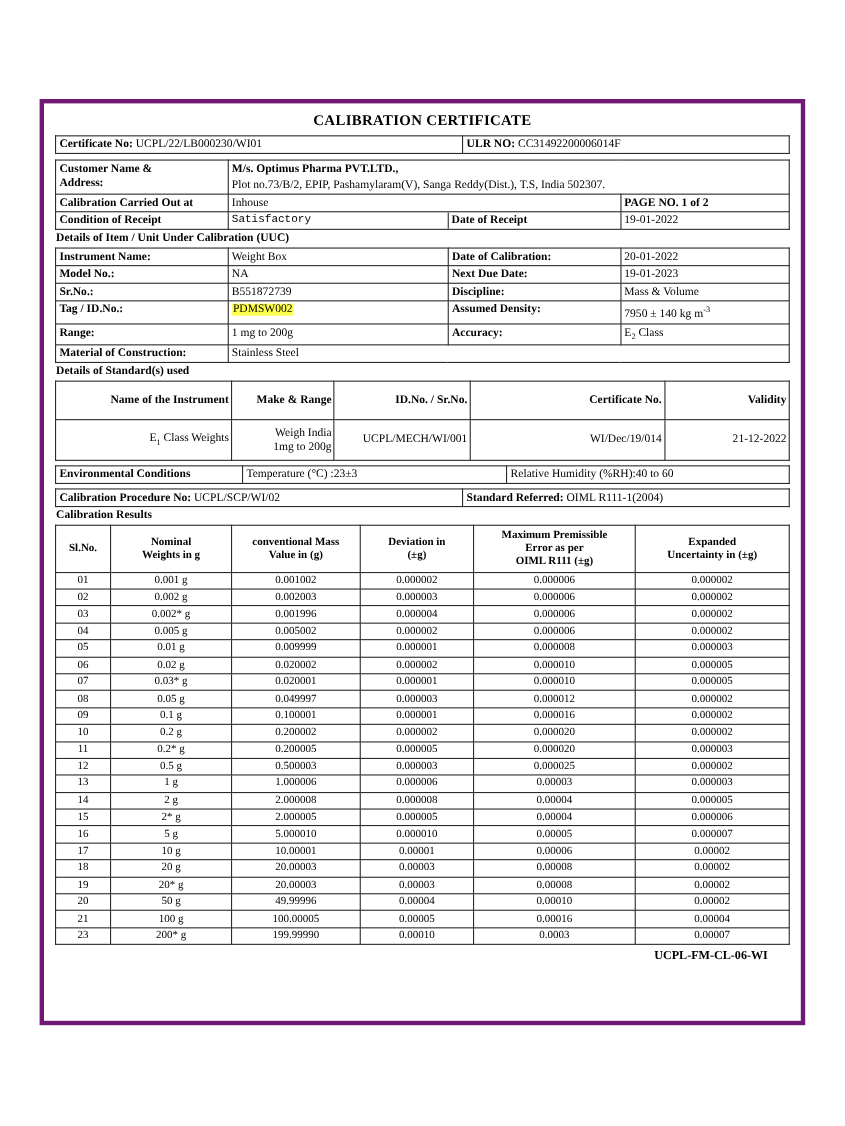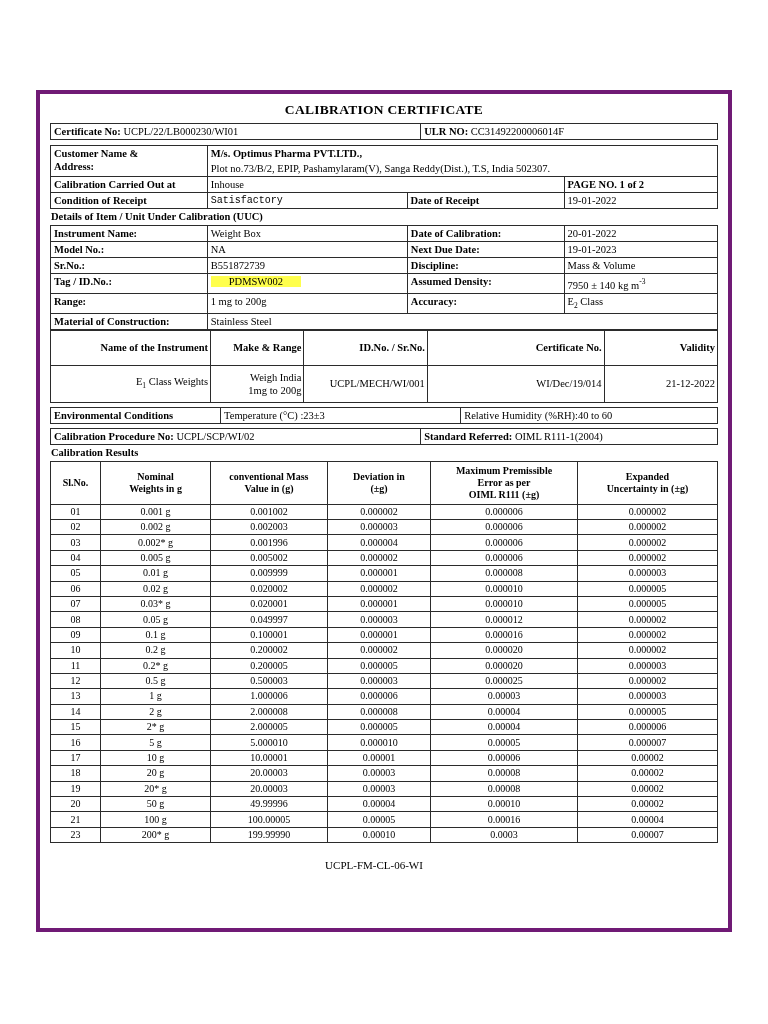--- a/index.html
+++ b/index.html
@@ -93,29 +93,30 @@
     border: 1px solid #2b2b2b;
     font-size: 10.5px;
     line-height: 13px;
     text-align: right;
     font-family: "Liberation Serif", serif;
     padding: 2px 2px;
   }
   table.std th { font-weight: bold; height: 30px; vertical-align: middle; }
   table.std td { height: 32px; vertical-align: middle; }
 
-  .hl { background: #ffff4d; padding: 0 18px; }
+  .hl { background: #ffff4d; padding: 0 1px; }
 
   .footer-code {
-    text-align: center;
+    text-align: right;
     font-size: 11px;
     line-height: 15px;
-    margin-top: 15px;
+    margin-top: 3px;
     padding-right: 20px;
     font-family: "Liberation Serif", serif;
+    font-weight: bold;
   }
   sub { font-size: 7.5px; }
   sup { font-size: 7.5px; }
 </style>
 </head>
 <body>
 
 <div id="page">
 
   <div class="cert-title">CALIBRATION CERTIFICATE</div>
@@ -228,20 +229,21 @@
           <td class="lbl">Accuracy:</td>
           <td><span>E</span><sub>2</sub><span> Class</span></td>
         </tr>
         <tr>
           <td class="lbl">Material of Construction:</td>
           <td colspan="3">Stainless Steel</td>
         </tr>
       </tbody>
   </table>
 
+  <div class="sec-head">Details of Standard(s) used</div>
 
   <table class="std">
     <colgroup>
         <col style="width:24%">
         <col style="width:14%">
         <col style="width:18.5%">
         <col style="width:26.5%">
         <col style="width:17%">
       </colgroup>
     <thead>

